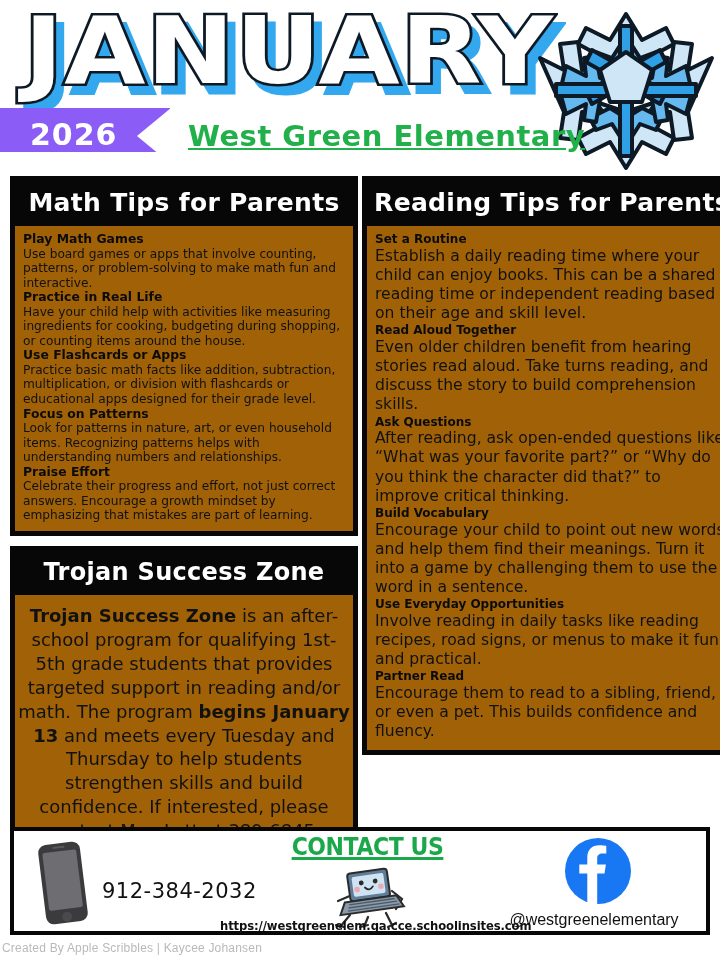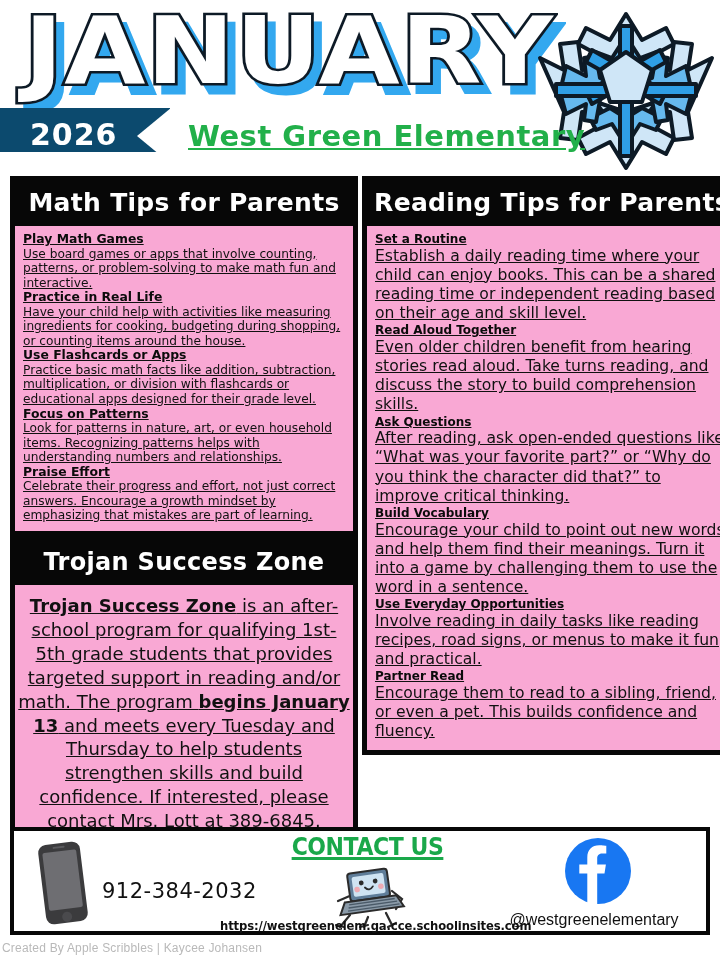--- a/index.html
+++ b/index.html
@@ -26,21 +26,21 @@
   .month.shadow{
     left:8px;top:9px;
     -webkit-text-stroke:5px #33a8ef;
     color:#33a8ef;
     z-index:0;
   }
   .month.front{z-index:2;}
 
   .ribbon{
     position:absolute;left:0;top:108px;width:170px;height:44px;
-    background:#0c4a6e;
+    background:#8b5cf6;
     clip-path:polygon(0 0,170px 0,170px 56px,0 56px);
     z-index:4;
   }
   .ribbon .notch{
     position:absolute;right:-1px;top:0;width:34px;height:56px;
     background:#ffffff;
     clip-path:polygon(34px 0, 34px 56px, 0 28px);
   }
   .ribbon .yr{
     position:absolute;left:30px;top:9px;
@@ -55,35 +55,34 @@
     z-index:3;
     text-decoration:underline;
   }
   .snowflake{position:absolute;right:-6px;top:-4px;width:200px;height:190px;z-index:1;}
 
   
   .cols{position:absolute;left:0;top:176px;width:720px;}
   .col-left{position:absolute;left:10px;top:0;width:348px;}
   .col-right{position:absolute;left:362px;top:0;width:380px;}
 
-  .panel{background:#070707;padding:5px;box-sizing:border-box;}
+  .panel{background:#070707;padding:5px;box-sizing:border-box;margin-bottom:10px;}
   .panel-title{
     color:#ffffff;text-align:center;
     font-family:"DejaVu Sans",sans-serif;
     font-weight:bold;letter-spacing:.3px;
     padding:7px 0 9px;
   }
   .t-math{font-size:25px;}
   .t-read{font-size:25px;}
   .t-zone{font-size:24px;}
   .panel-body{
-    background:#f9a8d4;padding:6px 8px 8px 8px;
+    background:#a16207;padding:6px 8px 8px 8px;
     font-family:"DejaVu Sans",sans-serif;
     color:#111;
-    text-decoration:underline;
   }
   .tip h4{margin:0;font-size:12.4px;font-weight:bold;line-height:1.18;color:#0b0b0b;}
   .tip p{margin:0 0 0 0;font-size:12.2px;line-height:1.19;color:#111;}
   .col-right .tip h4{font-size:12px;line-height:1.22;}
   .col-right .tip p{font-size:15.6px;line-height:1.23;}
 
   .zone-body{
     text-align:center;font-size:18px;line-height:1.33;padding:9px 2px 11px;
   }
   .zone-body b{font-weight:bold;}

